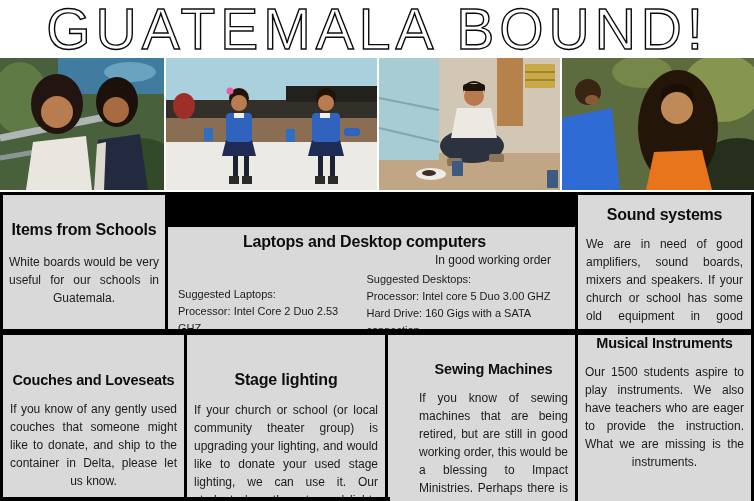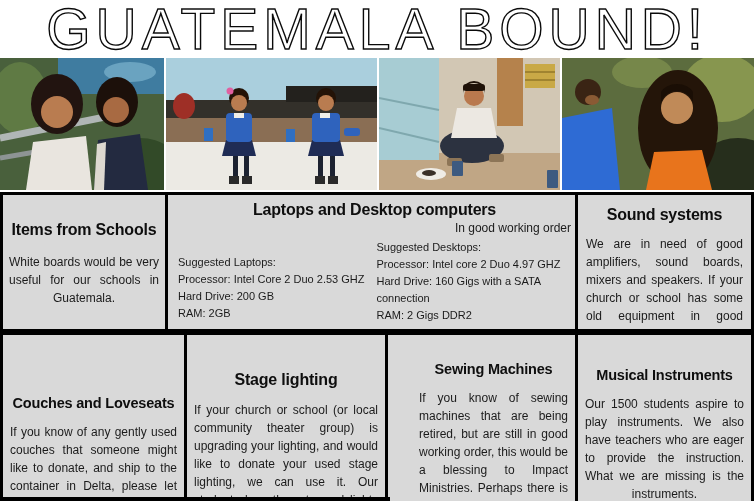--- a/index.html
+++ b/index.html
@@ -40,27 +40,27 @@
   }
   .heading.sm { font-size:14.5px; }
   .body {
     font-size:12px; line-height:1.5; text-align:justify; text-align-last:center;
     -moz-text-align-last:center; padding:0 7px; margin-top:12px; color:#1b1b1b;
   }
 
   
   .pt26 { padding-top:26px; }
   .pt8  { padding-top:11px; }
-  .pt44 { padding-top:60px; }
+  .pt44 { padding-top:37px; }
   .pt20 { padding-top:36px; }
   .pt26b{ padding-top:26px;padding-left:24px; }
-  .pt32 { padding-top:32px; }
-
-  
-  .computers { padding:6px 4px 0 10px; }
+  .pt32 { }
+
+  
+  .computers { padding:6px 24px 0 10px;margin-top:32px; }
   .intro { font-size:12px; margin-top:2px; text-align:right; }
   .specs { display:flex; margin-top:2px; font-size:11px; line-height:1.55; }
   .specs .col-l { width:50%; padding-top:17px; }
   .specs .col-r { width:50%; padding-top:2px; padding-left:4px; }
   .spec-line { white-space:normal; }
 
   
   .bottom-bar { position:absolute; left:0; top:497px; width:390px; height:4px; background:#000; }
 </style>
 </head>
@@ -182,21 +182,21 @@
       <div class="intro">In good working order</div>
       <div class="specs">
         <div class="col-l">
           <div class="spec-line">Suggested Laptops:</div>
           <div class="spec-line">Processor: Intel Core 2 Duo 2.53 GHZ</div>
           <div class="spec-line">Hard Drive: 200 GB</div>
           <div class="spec-line">RAM: 2GB</div>
         </div>
         <div class="col-r">
           <div class="spec-line">Suggested Desktops:</div>
-          <div class="spec-line">Processor: Intel core 2 Duo 4.97 GHZ</div>
+          <div class="spec-line">Processor: Intel core 5 Duo 3.00 GHZ</div>
           <div class="spec-line">Hard Drive: 160 Gigs with a SATA connection</div>
           <div class="spec-line">RAM: 2 Gigs DDR2</div>
         </div>
       </div>
     </div>
 
     <div class="cell pt8">
       <h3 class="heading">Sound systems</h3>
       <p class="body" style="padding:0 8px; margin-top:11px;">We are in need of good amplifiers, sound boards, mixers and speakers. If your church or school has some old equipment in good working condition that is not in use, we can use it!</p>
     </div>

